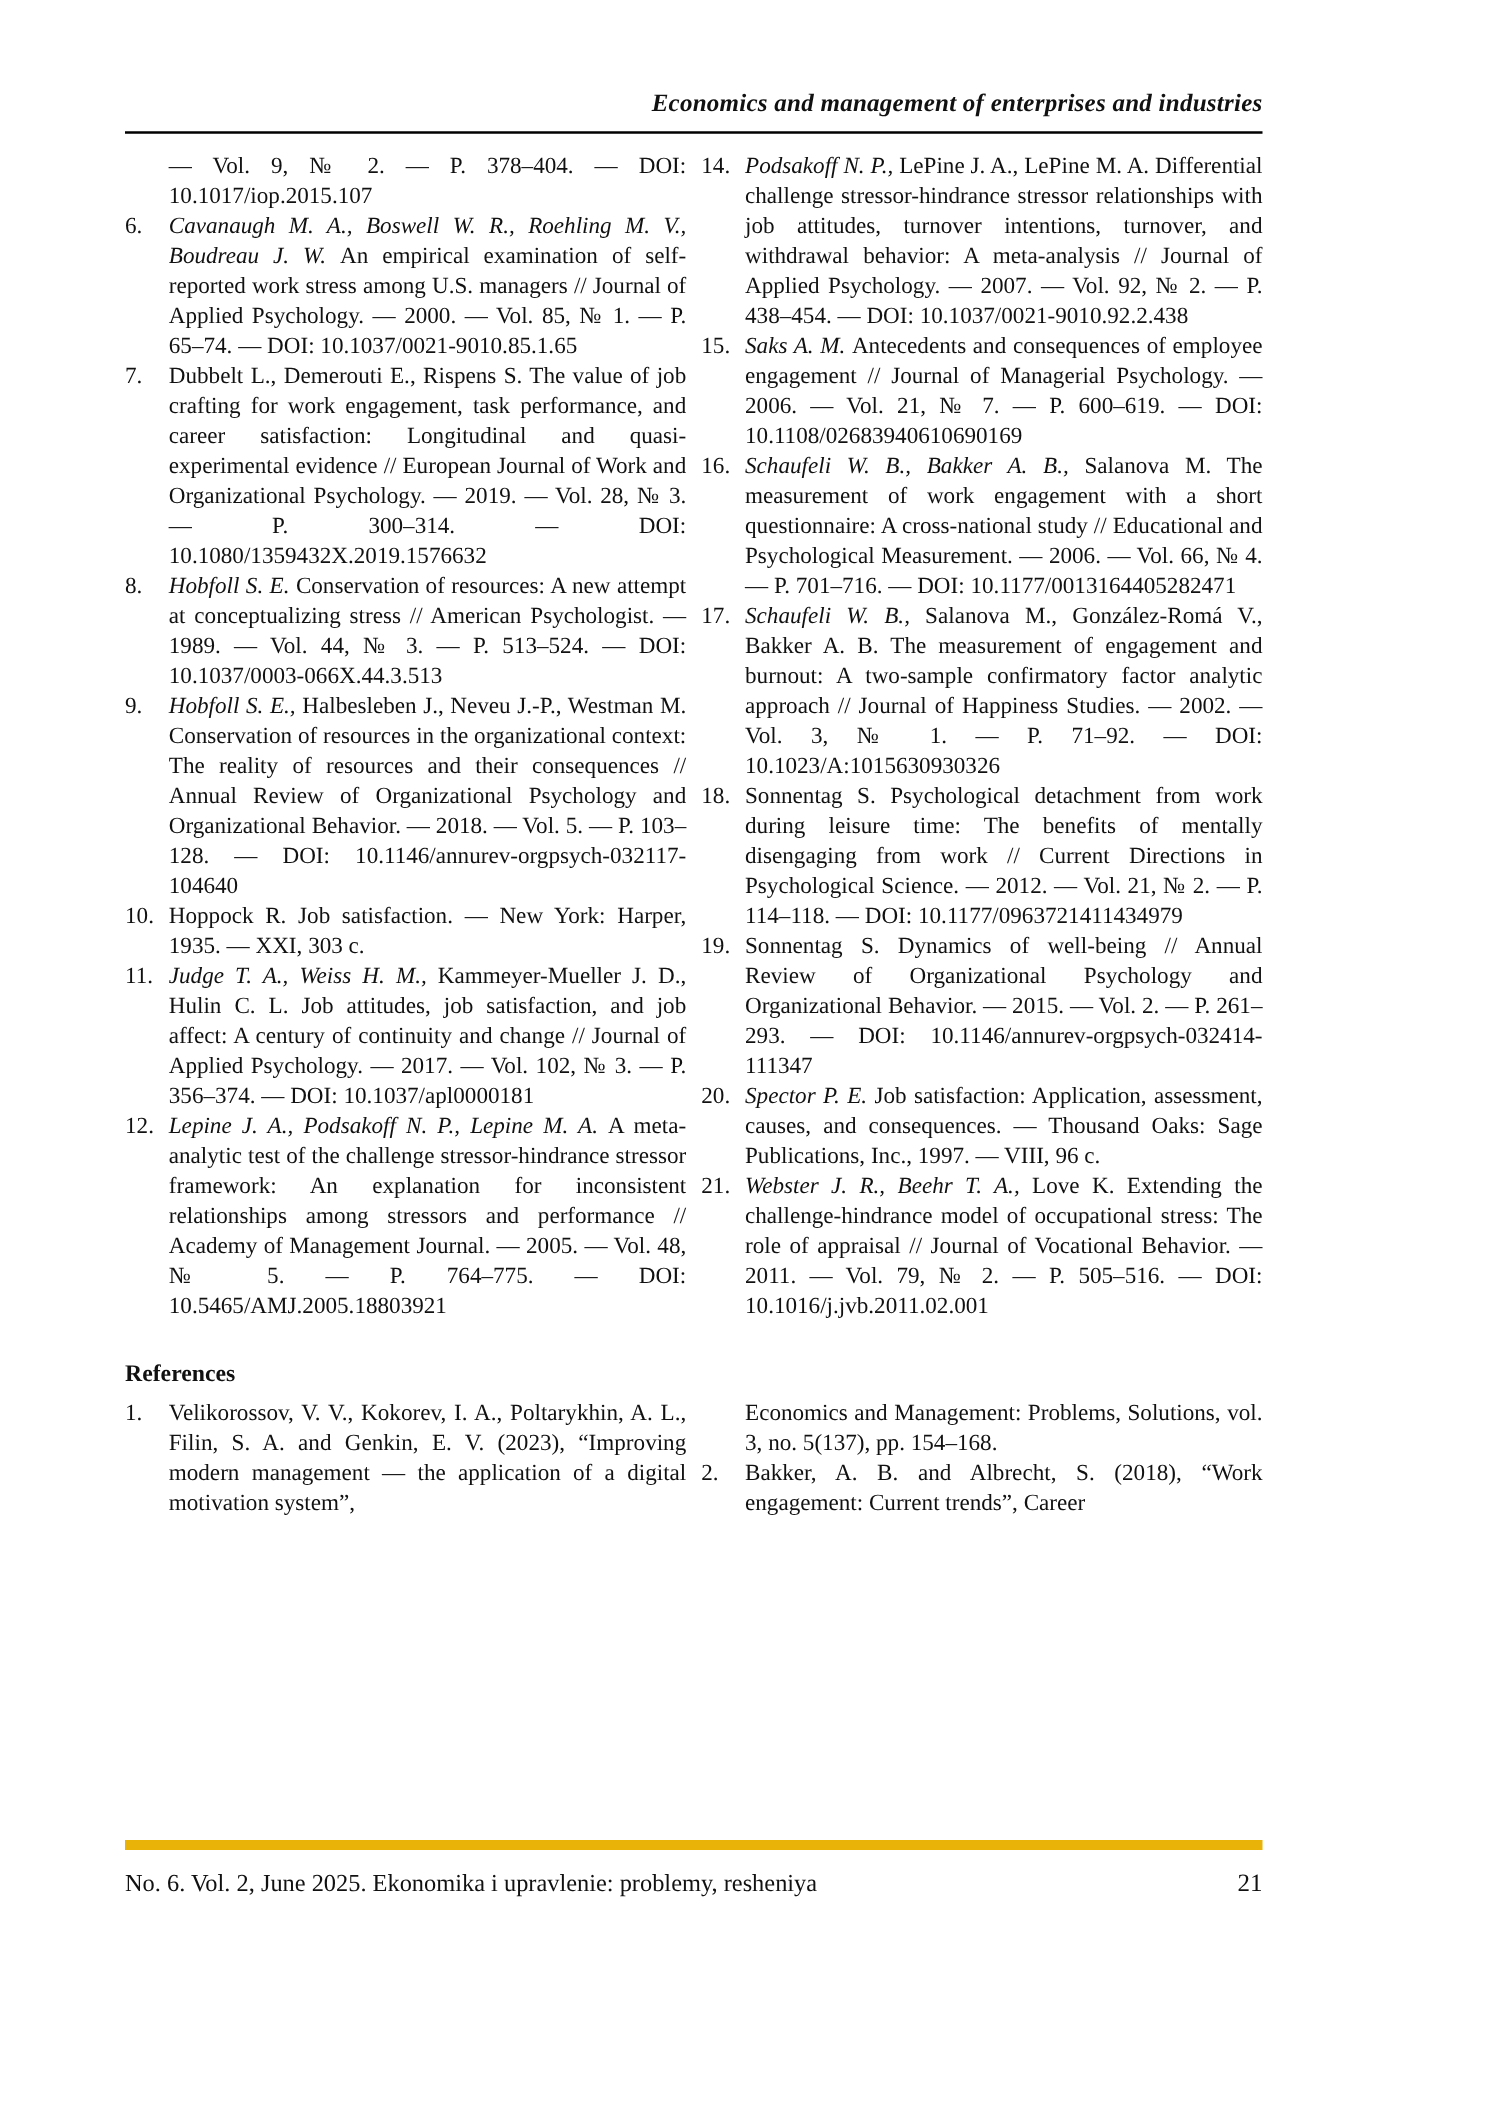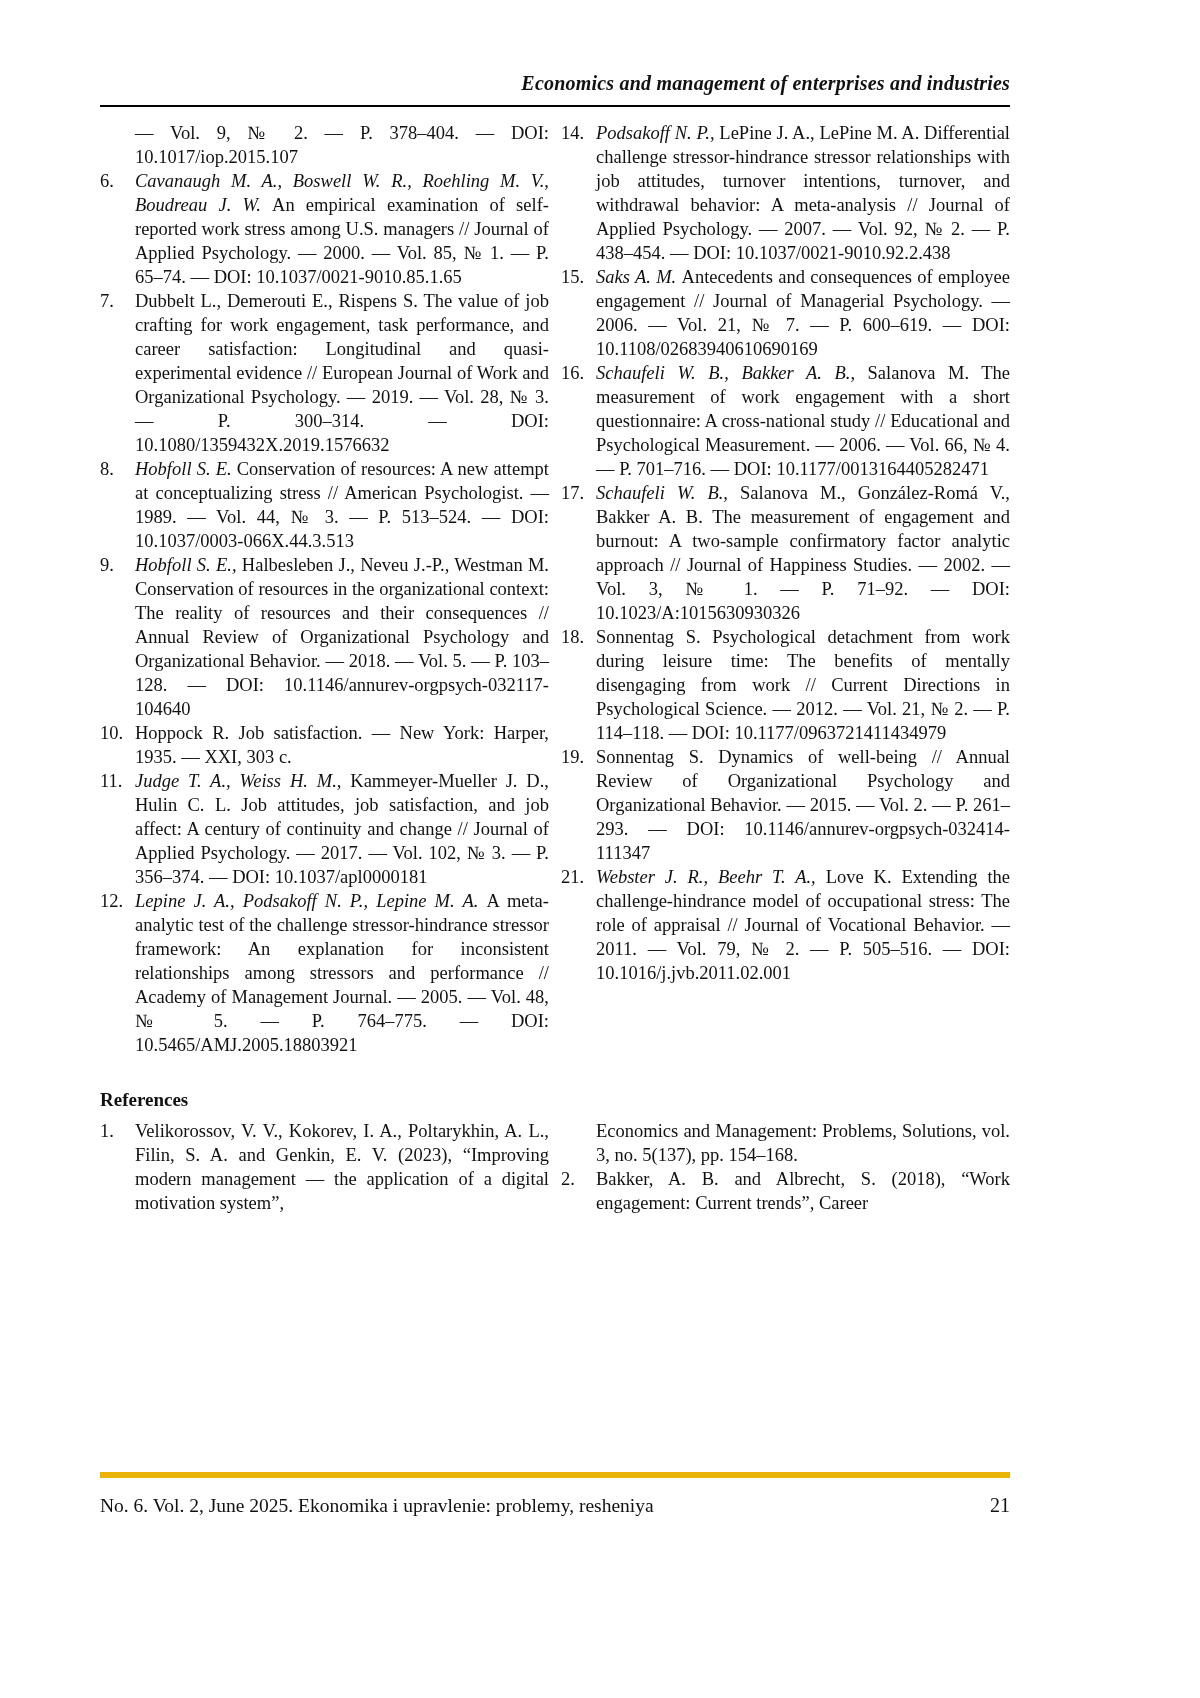--- a/index.html
+++ b/index.html
@@ -63,21 +63,21 @@
   .refs-heading {
     font-weight: bold;
     font-size: 19px;
     margin: 32px 0 8px 0;
   }
   .footer {
     position: absolute;
     left: 100px;
     width: 910px;
     top: 1472px;
-    border-top: 6px solid #eab308;
+    border-top: 8px solid #eab308;
     padding-top: 16px;
     display: flex;
     justify-content: space-between;
     align-items: baseline;
     font-size: 19.5px;
   }
   .footer-page {
     font-size: 20px;
     margin-left: 28px;
   }
@@ -145,20 +145,24 @@
           </div>
           <div class="ref">
             <span class="ref-num">18.</span>
             <span class="ref-text"><span>Sonnentag S. Psychological detachment from work during leisure time: The benefits of mentally disengaging from work // Current Directions in Psychological Science. — 2012. — Vol. 21, № 2. — P. 114–118. — DOI: 10.1177/0963721411434979</span></span>
           </div>
           <div class="ref">
             <span class="ref-num">19.</span>
             <span class="ref-text"><span>Sonnentag S. Dynamics of well-being // Annual Review of Organizational Psychology and Organizational Behavior. — 2015. — Vol. 2. — P. 261–293. — DOI: 10.1146/annurev-orgpsych-032414-111347</span></span>
           </div>
           <div class="ref">
+            <span class="ref-num">20.</span>
+            <span class="ref-text"><span class="italic">Spector P. E. </span><span>Job satisfaction: Application, assessment, causes, and consequences. — Thousand Oaks: Sage Publications, Inc., 1997. — VIII, 96 c.</span></span>
+          </div>
+          <div class="ref">
             <span class="ref-num">21.</span>
             <span class="ref-text"><span class="italic">Webster J. R., Beehr T. A., </span><span>Love K. Extending the challenge-hindrance model of occupational stress: The role of appraisal // Journal of Vocational Behavior. — 2011. — Vol. 79, № 2. — P. 505–516. — DOI: 10.1016/j.jvb.2011.02.001</span></span>
           </div>
         </div>
     </div>
 
     <div class="refs-heading">References</div>
 
     <div class="cols">
       <div class="col" id="refs-left">

